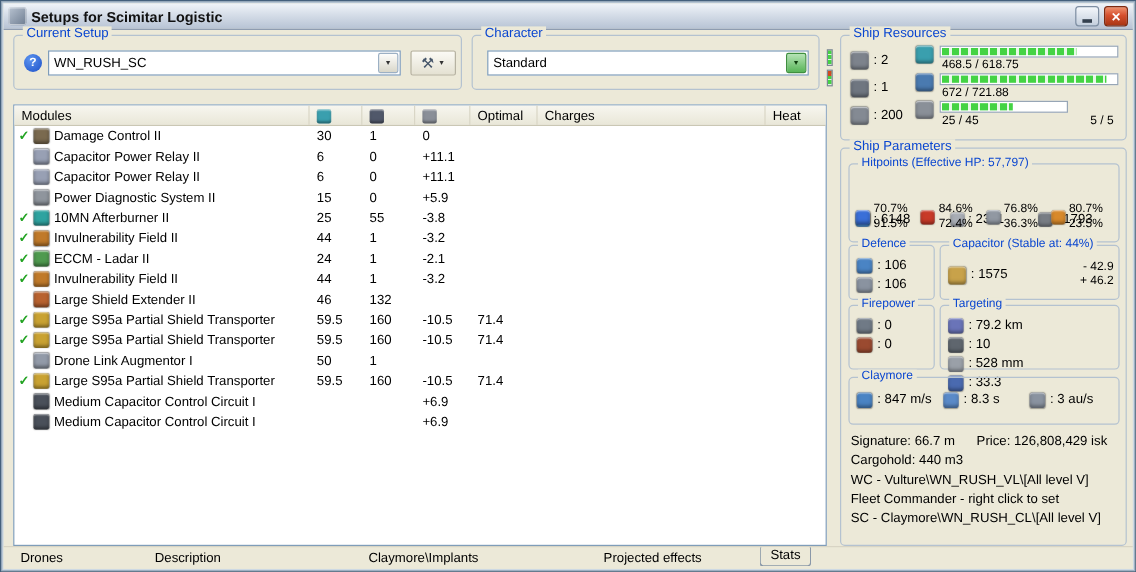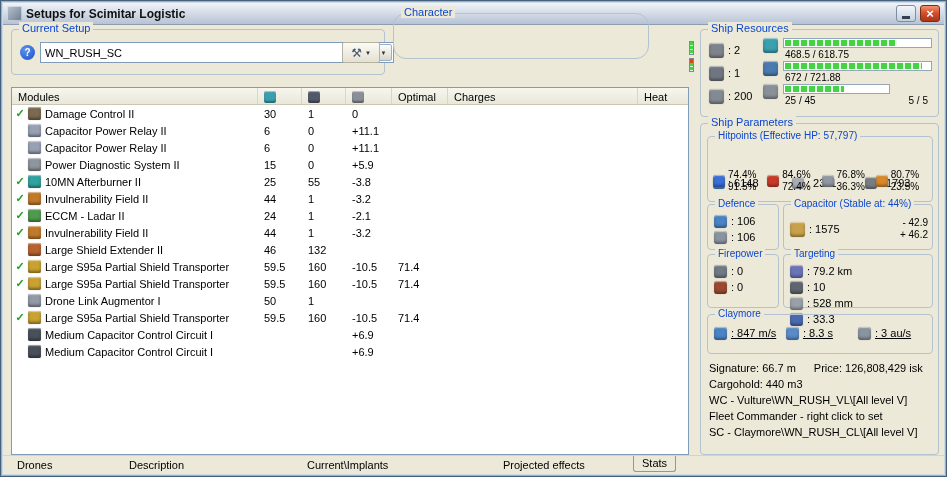--- a/index.html
+++ b/index.html
@@ -33,32 +33,32 @@
     border-color:#7e2a10; color:#fff; font-size:13px; font-weight:bold; line-height:1; }
 
   
   .group{ position:absolute; border:1px solid #b4c2d0; border-radius:4px; }
   .legend{ position:absolute; top:-8px; left:7px; padding:0 3px; background:var(--window_bg,#ece9d8);
     color:var(--legend_blue,#0a46d0); font-size:11px; white-space:nowrap;text-align:right; }
   .legend.sm{ font-size:10px; top:-7px; }
 
   
   .g-setup{ left:10px; top:28px; width:374px; height:46px; }
-  .g-char { left:392px; top:12px; width:256px; height:46px;border-radius:13px; }
+  .g-char { left:392px; top:28px; width:290px; height:46px; }
   .help{ position:absolute; left:8px; top:15px; width:15px; height:15px; border-radius:50%;
     background:radial-gradient(circle at 35% 30%,#5b93ef,#1c50c8);
     color:#fff; font-size:10px; font-weight:bold; display:flex;align-items:center;justify-content:center; }
   .combo{ position:absolute; height:21px; border:1px solid #7f9db9; background:#fff;
     display:flex; align-items:center; }
   .combo .val{ flex:1; font-size:11px; padding:0 4px; color:#000; white-space:nowrap; overflow:hidden; }
   .combo .drop{ width:17px; height:17px; margin:1px; border:1px solid #9cb0c4; border-radius:2px;
     background:linear-gradient(180deg,#fdfdfb,#d9d7ca);
     font-size:6px; color:#333; display:flex; align-items:center; justify-content:center; }
   .combo .drop.hl{ background:linear-gradient(180deg,#b6e3b6,#58b558); border-color:#3f8f3f; color:#0d3d0d; }
-  .setup-combo{ left:28px; top:12px; width:354px; }
+  .setup-combo{ left:28px; top:12px; width:294px; }
   .char-combo{ left:12px; top:12px; width:268px; }
   .toolbtn{ position:absolute; left:330px; top:12px; width:38px; height:21px;
     border:1px solid #b6b2a2; border-radius:2px; background:linear-gradient(180deg,#fbfaf5,#e4e1d2);
     display:flex; align-items:center; justify-content:center; gap:3px; }
   .toolbtn .wrench{ font-size:12px; color:#46566a; line-height:1; }
   .toolbtn .caret{ font-size:6px; color:#333; }
 
   .indbar{ position:absolute; width:5px; height:14px; border:1px solid #7d8a96;
     background:repeating-linear-gradient(180deg,var(--bar_green,#44d344) 0 3px,#dff3df 3px 4px); }
   .indbar.ind1{ left:688px; top:40px; }
@@ -124,21 +124,21 @@
   .cap-line{ position:absolute; left:6px; top:12px; right:4px; display:flex; align-items:center; gap:4px; font-size:11px; }
   .cap-stack{ margin-left:auto; display:flex; flex-direction:column; font-size:10px; line-height:12px; text-align:right; }
 
   .g-fire{ left:6px; top:130px; width:72px; height:54px; }
   .g-tgt{ left:82px; top:130px; width:150px; height:54px; }
   .tgt-grid{ position:absolute; left:6px; top:8px; right:2px; display:flex; flex-wrap:wrap; }
   .tgt-grid .kv:nth-child(odd){ width:86px; } .tgt-grid .kv:nth-child(even){ width:56px; }
 
   .g-mob{ left:6px; top:190px; width:226px; height:40px; }
   .mob-row{ position:absolute; left:6px; top:10px; right:2px; display:flex; }
-  .mob-row .kv{ width:74px;text-decoration:underline; }
+  .mob-row .kv{ width:74px; }
 
   .summary{ position:absolute; left:8px; top:238px; font-size:11px; color:#000; }
   .sline{ height:16px; white-space:nowrap; }
   .price{ margin-left:18px; }
 
   
   .footer{ position:absolute; left:2px; right:2px; bottom:2px; height:19px;
     background:var(--window_bg,#ece9d8); border-top:1px solid #d8d4c4; }
   .footer .tab{ position:absolute; top:3px; font-size:11px; color:#000; padding:0 6px; white-space:nowrap; }
   .footer .tab:nth-of-type(1){ left:8px; }
@@ -171,20 +171,24 @@
       <span class="drop">▼</span>
     </div>
     <div class="toolbtn">
       <span class="wrench">⚒</span>
       <span class="caret">▼</span>
     </div>
   </div>
 
   <div class="group g-char">
     <span class="legend">Character</span>
+    <div class="combo char-combo">
+      <span class="val">Standard</span>
+      <span class="drop hl">▼</span>
+    </div>
   </div>
 
   <span class="indbar ind1"></span>
   <span class="indbar ind2"></span>
 
   <div class="group g-res">
     <span class="legend">Ship Resources</span>
     <div class="slots">
 
         <div class="slot-row">
@@ -459,21 +463,21 @@
             <i class="ic sm" style="background: rgb(120, 125, 132);"></i>
             <span>: 1793</span>
           </span>
 
       </div>
       <div class="resists">
 
           <span class="resist">
             <i class="ic sm" style="background: rgb(58, 111, 216);"></i>
             <span class="rcol">
-              <span>74.4%</span>
+              <span>70.7%</span>
               <span>91.5%</span>
             </span>
           </span>
 
           <span class="resist">
             <i class="ic sm" style="background: rgb(200, 58, 40);"></i>
             <span class="rcol">
               <span>84.6%</span>
               <span>72.4%</span>
             </span>
@@ -603,21 +607,21 @@
       <div class="sline">SC - Claymore\WN_RUSH_CL\[All level V]</div>
     </div>
   </div>
 
   <div class="footer">
 
       <div class="tab">Drones</div>
 
       <div class="tab">Description</div>
 
-      <div class="tab">Current\Implants</div>
+      <div class="tab">Claymore\Implants</div>
 
       <div class="tab">Projected effects</div>
 
       <div class="tab active">Stats</div>
 
   </div>
 
 </div>
 
 </body></html>

